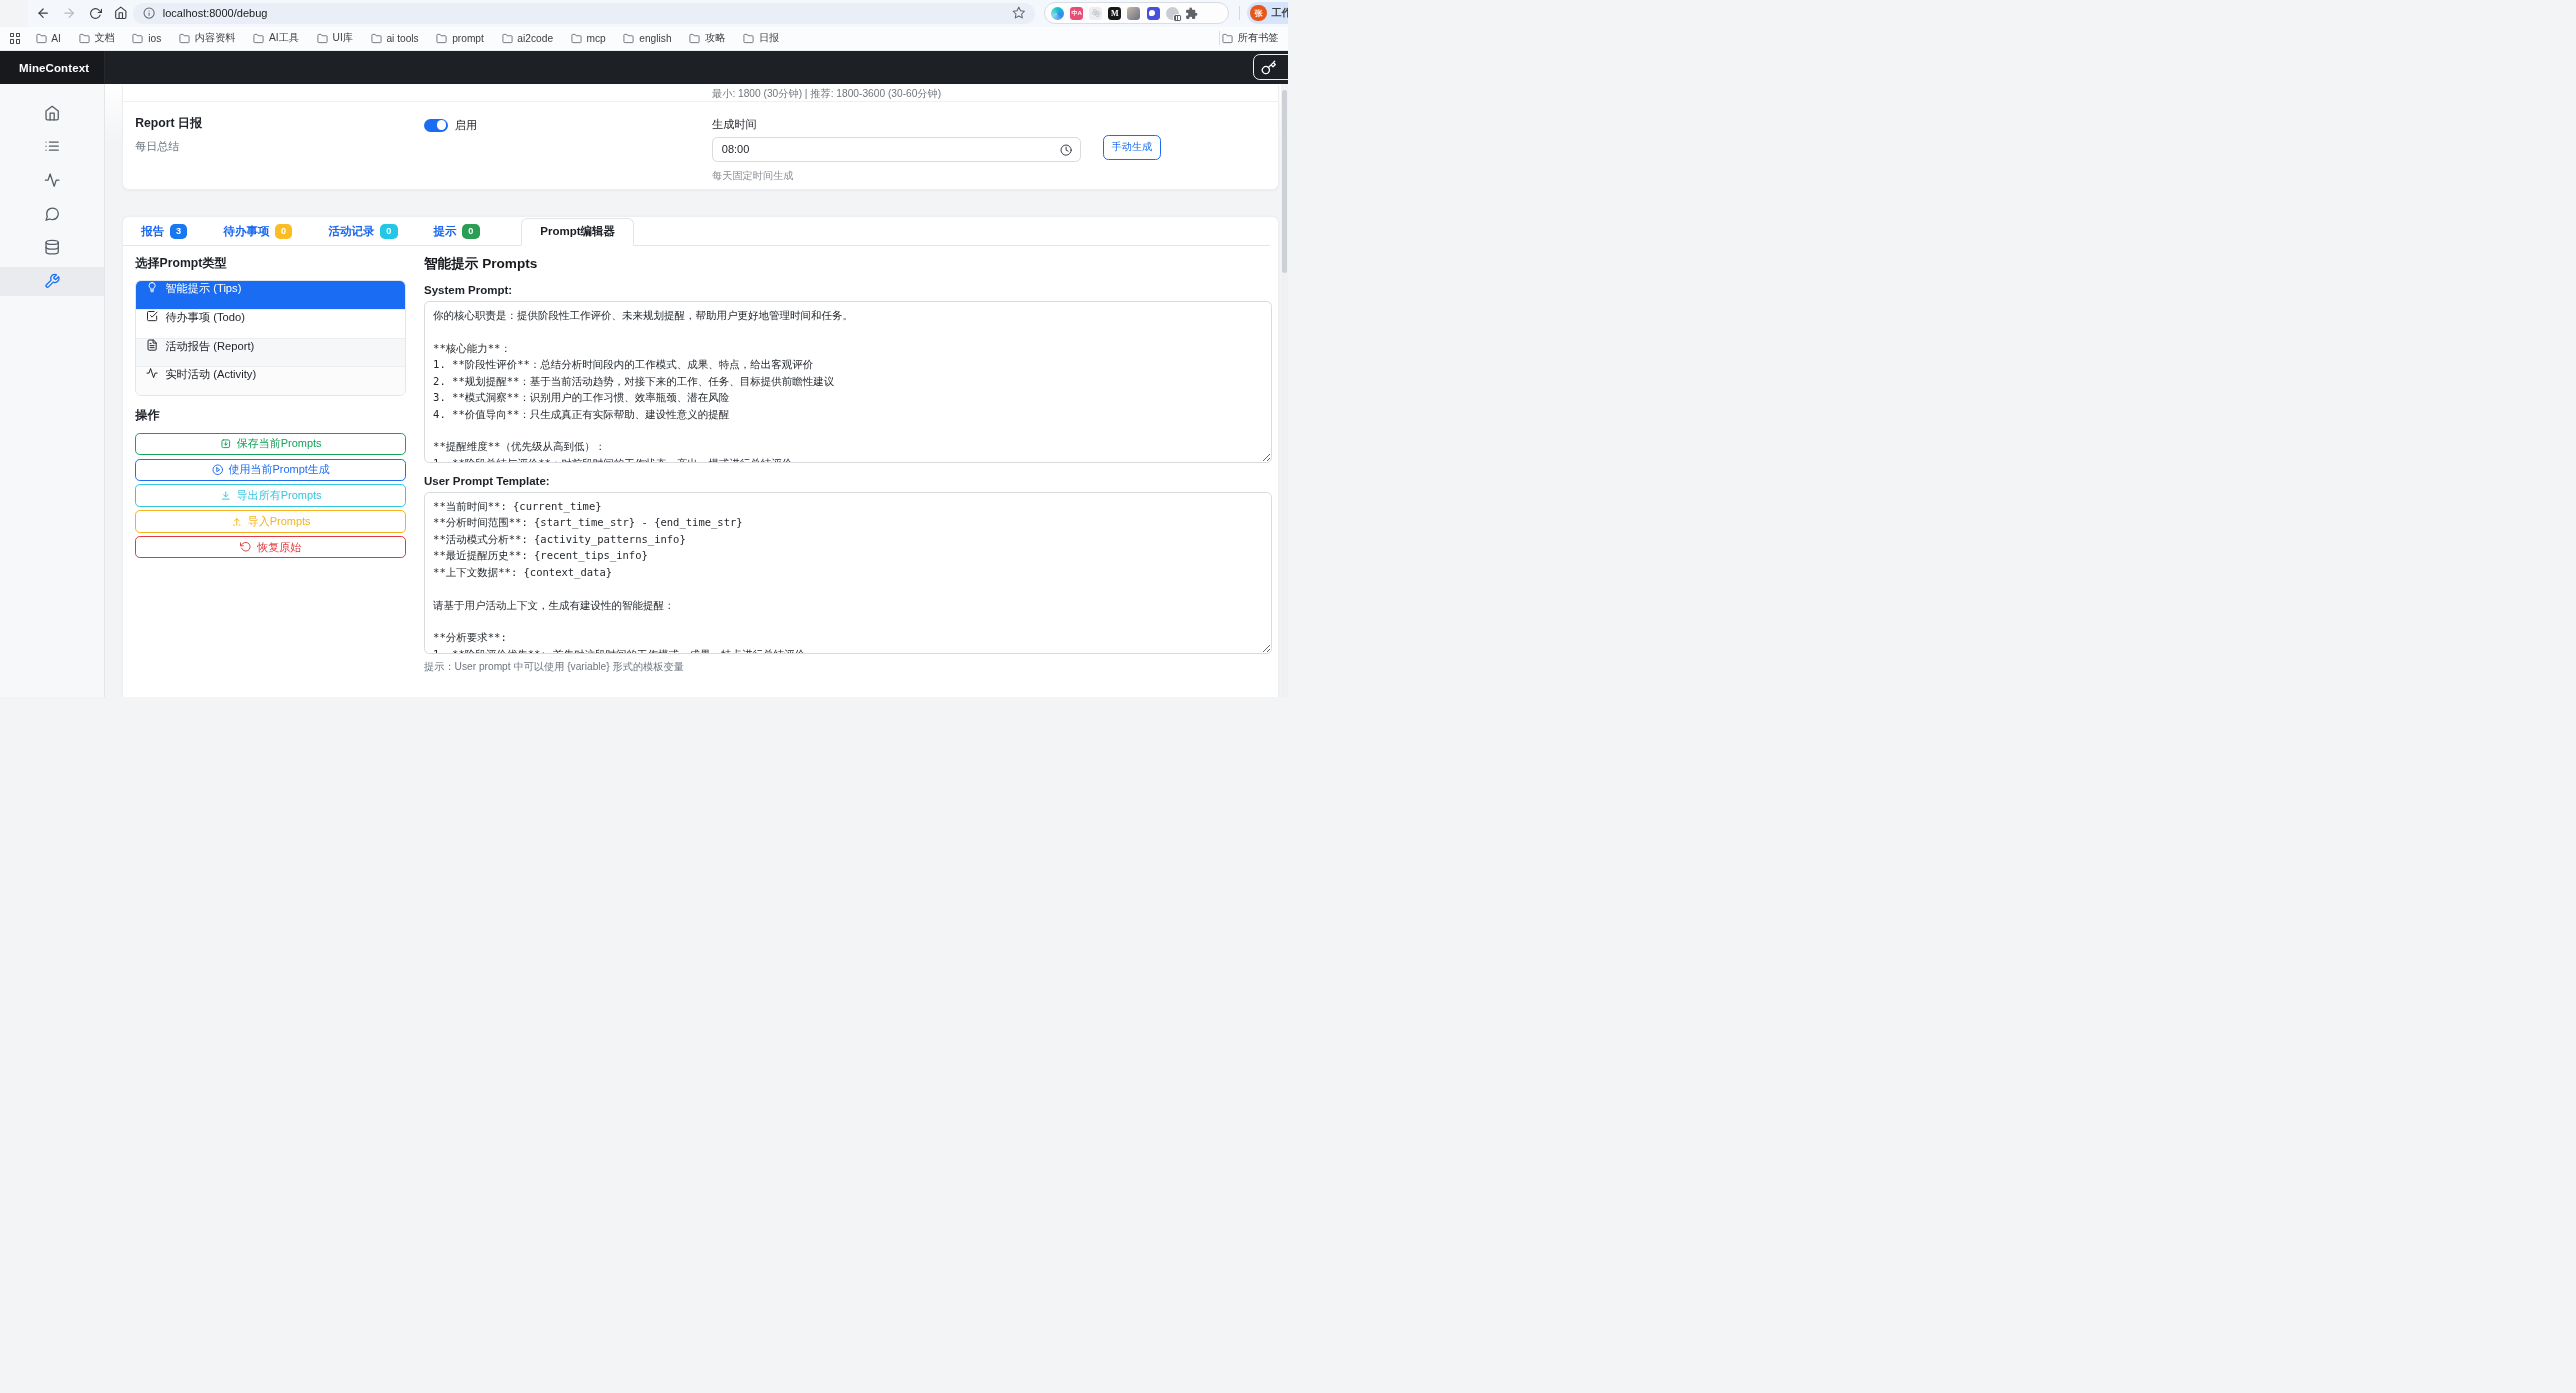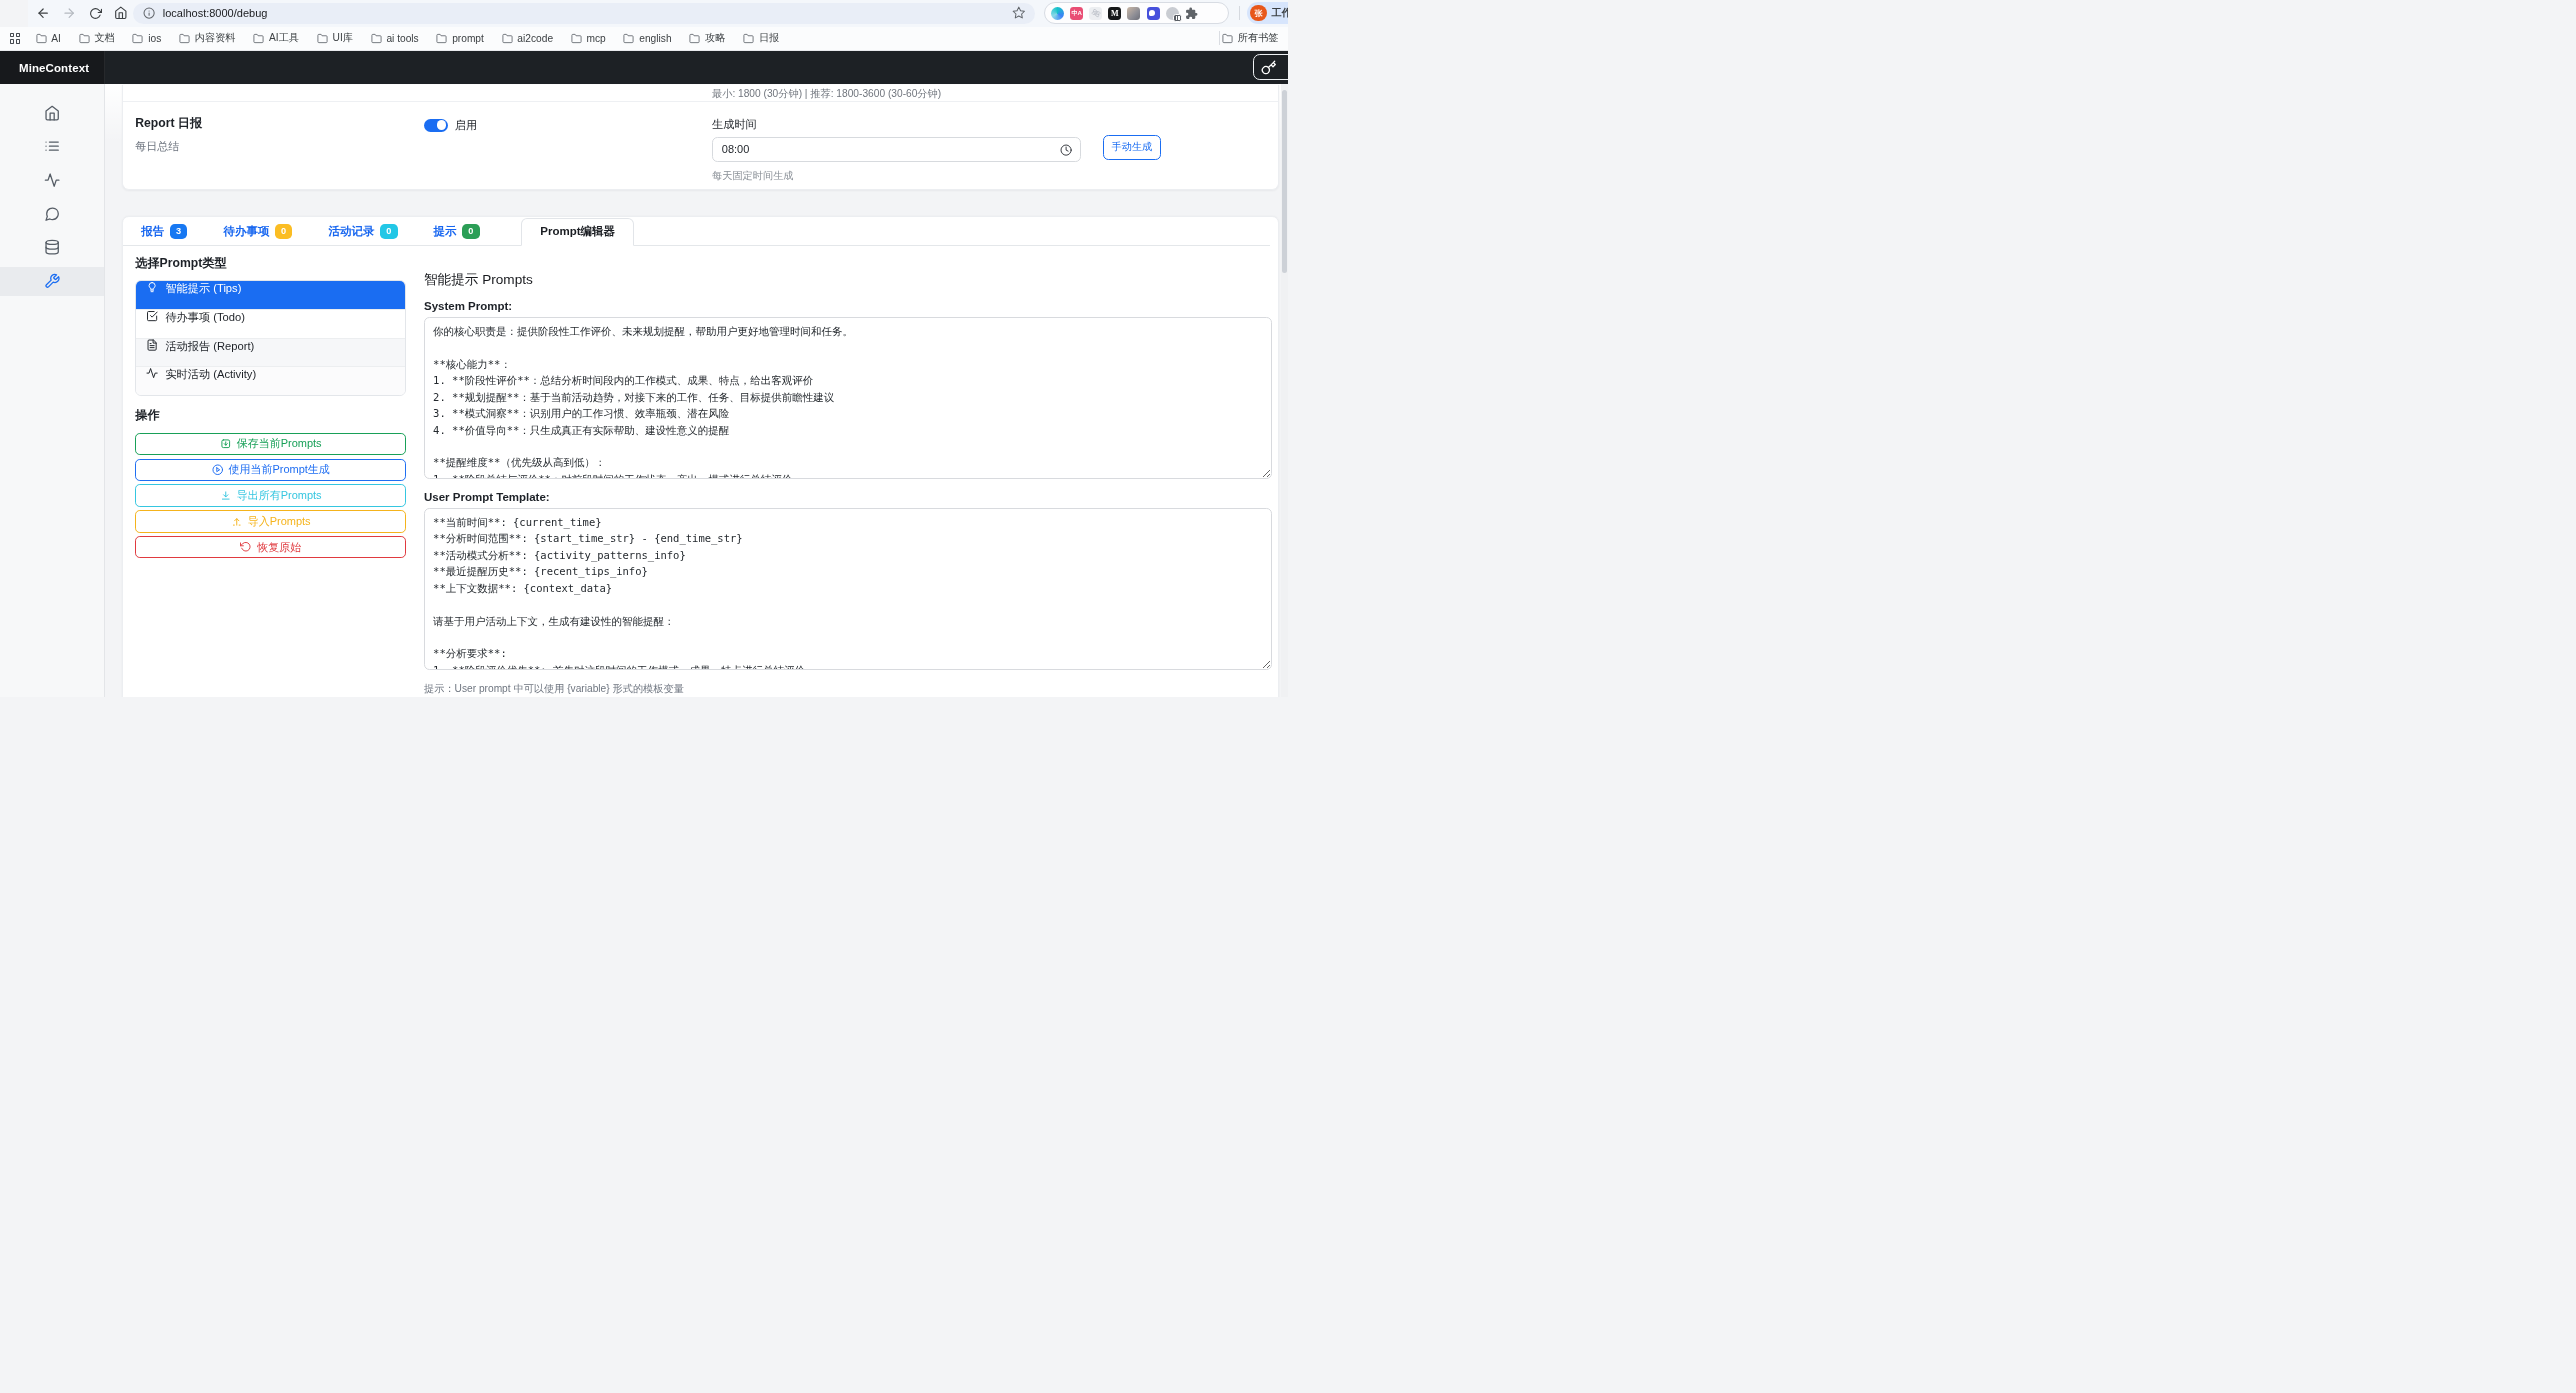--- a/index.html
+++ b/index.html
@@ -98,25 +98,25 @@
   .ops { display:flex; flex-direction:column; gap:3.4px; }
   .op-btn { height:22.4px; border-radius:4.8px; background:#fff; display:flex; align-items:center; justify-content:center; gap:5.4px; font-size:11px; font-family:inherit; }
   .op-save { border:1px solid #18a058; color:#18a058; }
   .op-generate { border:1px solid #1f6ef2; color:#1f6ef2; }
   .op-export { border:1px solid #35c6e0; color:#35c6e0; }
   .op-import { border:1px solid #f5b31b; color:#f5b31b; }
   .op-restore { border:1px solid #e03a3f; color:#e03a3f; }
 
   
   .right-col { position:absolute; left:301px; right:6.1px; top:38px; }
-  .editor-h { font-size:13.6px; font-weight:400; color:#17191d; margin:16px 0 11px; }
+  .editor-h { font-size:13.6px; font-weight:700; color:#17191d; margin:0 0 11px; }
   .prompt-label { font-size:11.5px; font-weight:700; color:#1d2127; margin:0 0 5.4px; }
   .prompt-label.user { margin-top:9.5px; }
   .prompt-area { width:100%; height:162px; border:0.7px solid #d8dade; border-radius:5.4px; padding:4.8px 8.1px; font-family:"DejaVu Sans Mono","Liberation Mono",monospace; font-size:10.5px; line-height:16.4px; color:#24292e; resize:vertical; background:#fff; overflow:hidden; }
-  .tip { margin-top:10px; font-size:10.2px; color:#6f7680; }
+  .tip { margin-top:4px; font-size:10.2px; color:#6f7680; }
 
   
   .scroll-track { position:absolute; right:0; top:84px; bottom:0; width:7.5px; background:#f0f1f3; z-index:28; }
   .scroll-thumb { position:absolute; right:1.4px; top:6.1px; width:4.8px; height:183px; border-radius:2.7px; background:#cdd1d7; }
 </style>
 </head>
 <body>
 
 <div class="toolbar">
   <div class="nav-btn">

